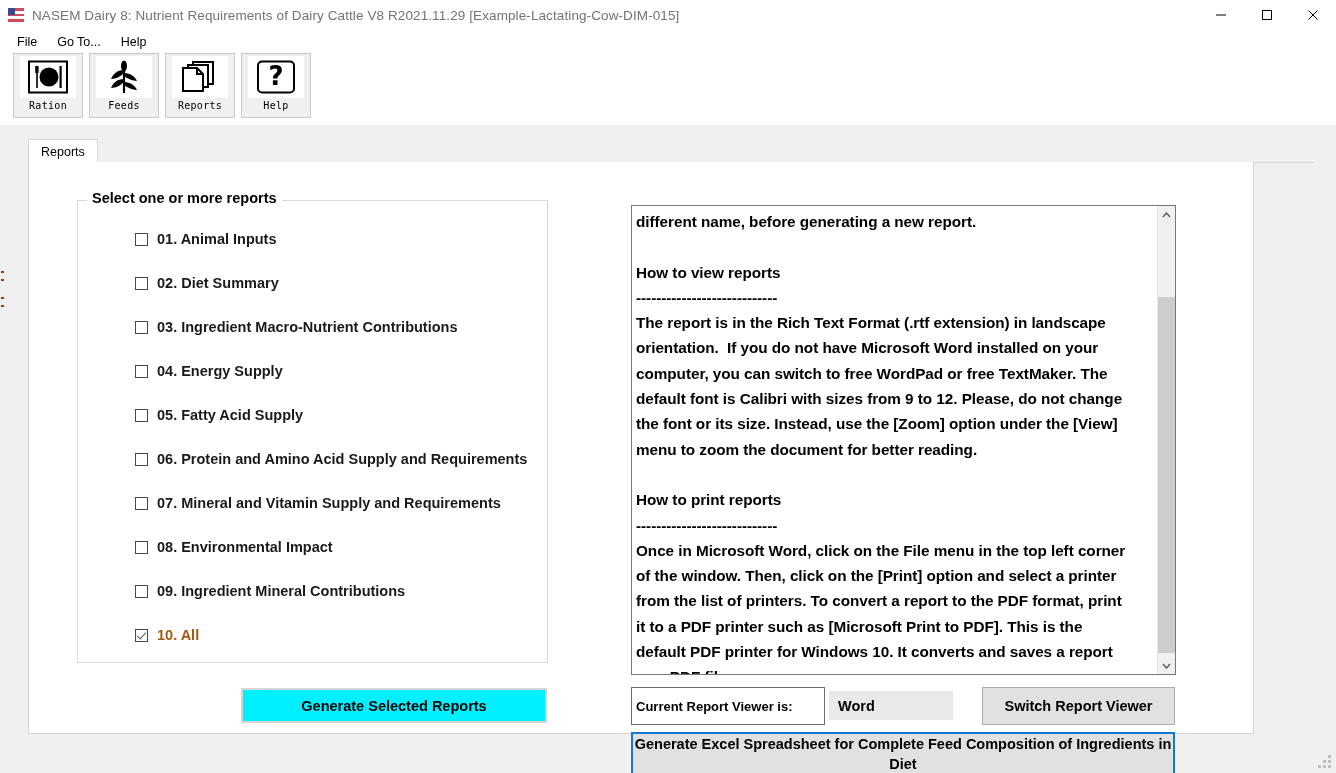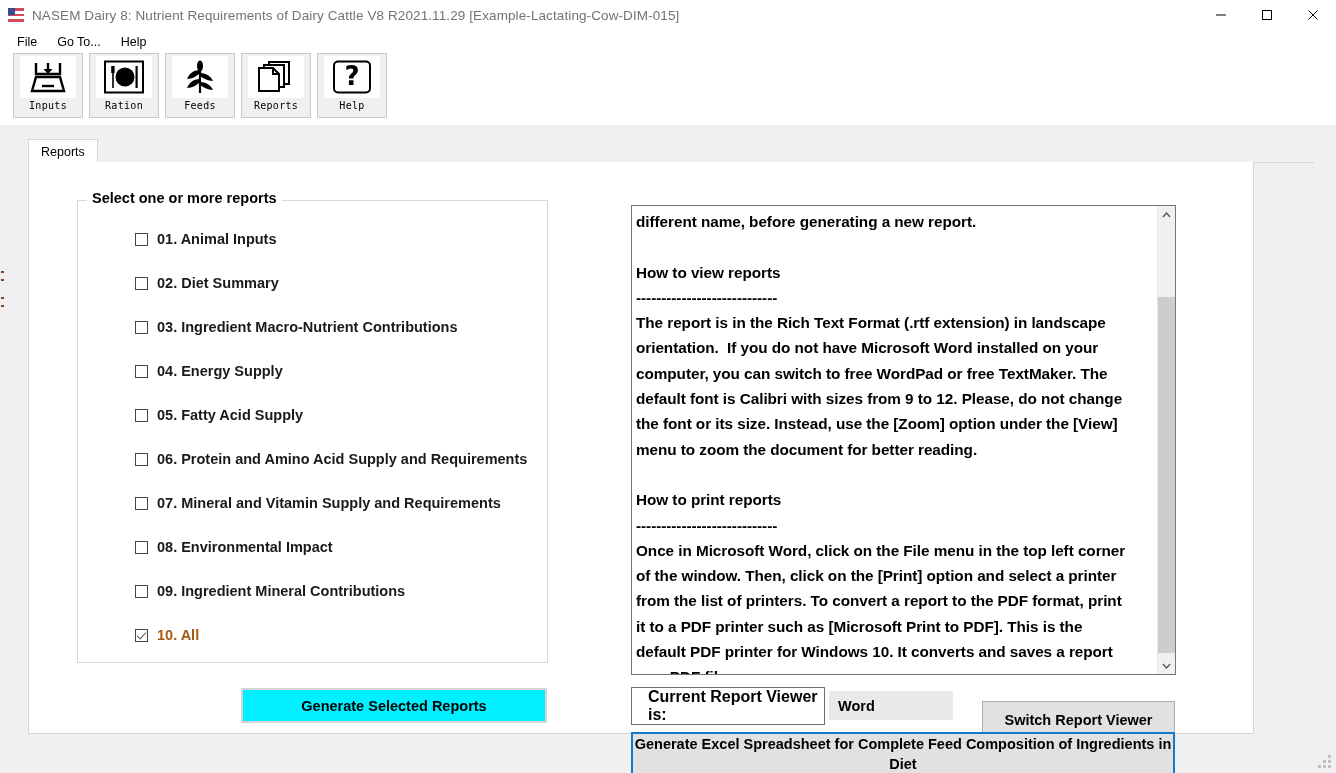--- a/index.html
+++ b/index.html
@@ -269,42 +269,42 @@
 
   
   .viewer-label {
     position: absolute;
     left: 602px; top: 525px;
     width: 194px; height: 38px;
     background: #ffffff;
     border: 1px solid #6e6e6e;
     box-sizing: border-box;
     display: flex; align-items: center;
-    padding-left: 16px;
-    font-size: 16px; color: #000;
+    padding-left: 4px;
+    font-size: 13px; color: #000;
   }
   .viewer-value {
     position: absolute;
     left: 800px; top: 529px;
     width: 124px; height: 29px;
     background: #e9e9e9;
     display: flex; align-items: center;
     padding-left: 9px;
     box-sizing: border-box;
     font-size: 14.5px; color: #000;
   }
   .btn-switch {
     position: absolute;
     left: 953px; top: 525px;
     width: 193px; height: 38px;
     background: #e1e1e1;
     border: 1px solid #adadad;
     box-sizing: border-box;
     display: flex; align-items: center; justify-content: center;
-    font-size: 14.5px; color: #000; margin-top: 14px;
+    font-size: 14.5px; color: #000;
   }
   .btn-excel {
     position: absolute;
     left: 602px; top: 570px;
     width: 544px; height: 44px;
     background: #e1e1e1;
     border: 2px solid #1479c8;
     box-sizing: border-box;
     display: flex; align-items: center; justify-content: center;
     text-align: center;
@@ -366,32 +366,20 @@
   </div>
 
   <div class="menubar">
     <div class="menu-item">File</div>
     <div class="menu-item">Go To...</div>
     <div class="menu-item">Help</div>
   </div>
 
   <div class="toolbar">
 
-    <div class="tool-btn">
-      <div class="tool-glyph">
-        <svg width="42" height="34" viewBox="0 0 42 34">
-          <path d="M9 3 L9 14 L33 14 L33 3" fill="none" stroke="#000" stroke-width="2.4"></path>
-          <line x1="21" y1="3" x2="21" y2="12" stroke="#000" stroke-width="2.4"></line>
-          <path d="M16.5 9 L21 14 L25.5 9" fill="#000"></path>
-          <path d="M5 31 L9 17 L33 17 L37 31 Z" fill="none" stroke="#000" stroke-width="2.4"></path>
-          <line x1="15" y1="26" x2="27" y2="26" stroke="#000" stroke-width="2.4"></line>
-        </svg>
-      </div>
-      <div class="tool-label">Inputs</div>
-    </div>
 
     <div class="tool-btn">
       <div class="tool-glyph">
         <svg width="42" height="34" viewBox="0 0 42 34">
           <rect x="2" y="1.5" width="38" height="31" fill="none" stroke="#000" stroke-width="2"></rect>
           <circle cx="22" cy="17" r="9.5" fill="#000"></circle>
           <rect x="8.2" y="6" width="3.4" height="7" fill="#000"></rect>
           <rect x="9.2" y="12" width="1.6" height="16" fill="#000"></rect>
           <rect x="32.5" y="6" width="2.2" height="22" fill="#000"></rect>
         </svg>

